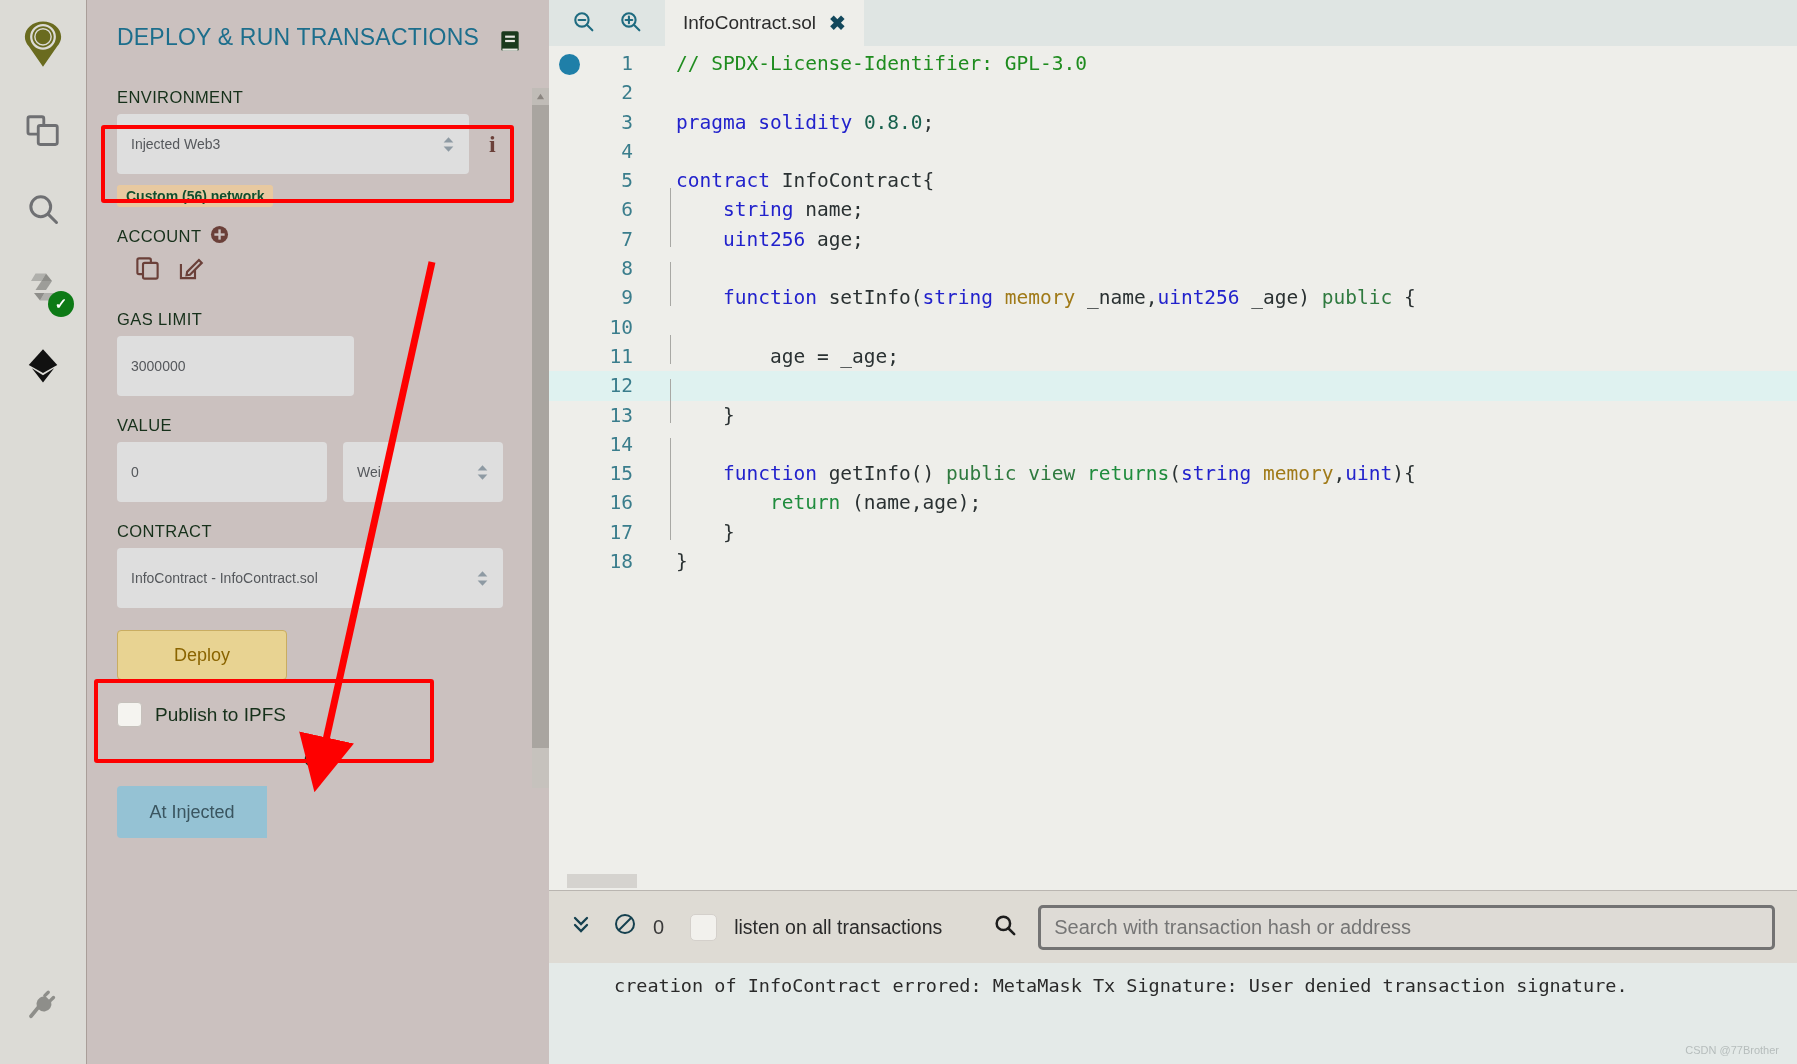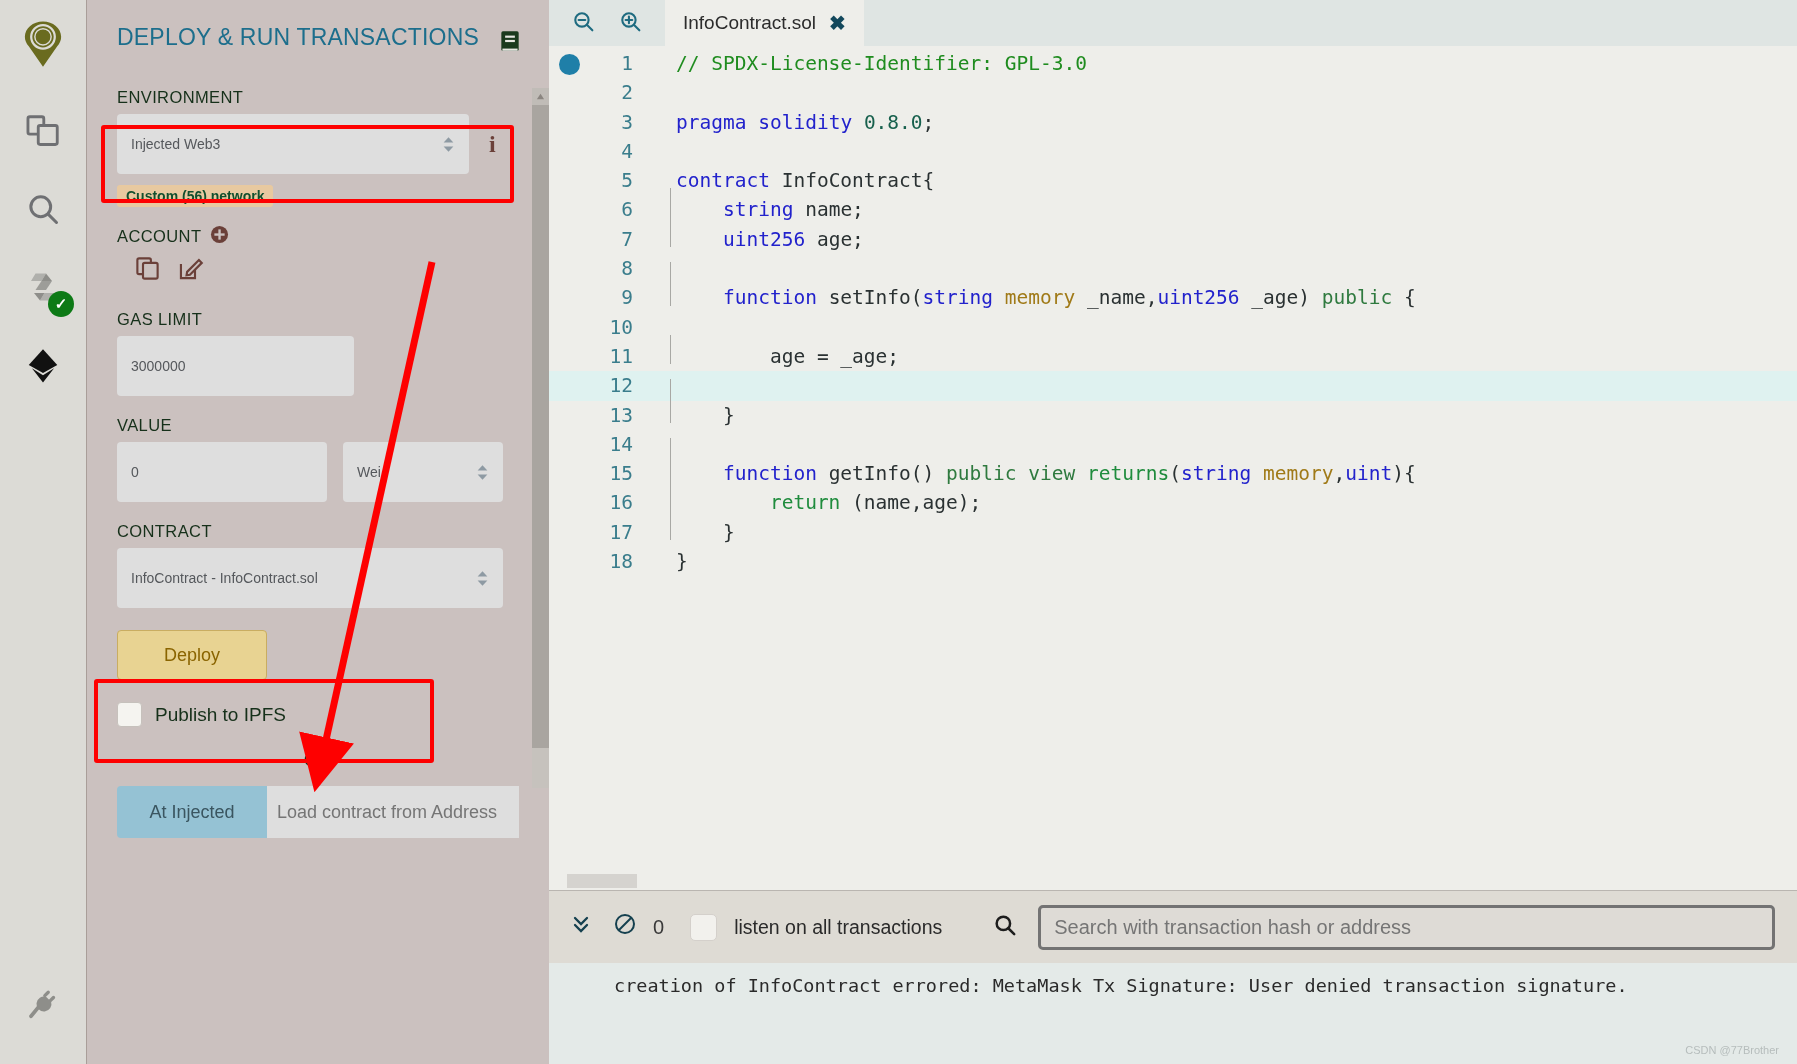--- a/index.html
+++ b/index.html
@@ -129,21 +129,21 @@
 
   .row2 { display: flex; gap: 16px; }
   .row2 .text-box.val { width: 210px; }
   .row2 .select-box.unit { width: 160px; }
 
   .deploy-btn {
     background: #e8d392;
     color: #8a6400;
     border: 1px solid #c9ad61;
     border-radius: 4px;
-    width: 150px; height: 50px;
+    width: 170px; height: 50px;
     font-size: 18px;
     display: flex; align-items: center; justify-content: center;
     cursor: pointer;
   }
   .ipfs-row { display: flex; align-items: center; gap: 13px; margin-top: 22px; }
   .checkbox {
     width: 25px; height: 25px;
     background: #f5f4f0;
     border: 1px solid #c6c1bc;
     border-radius: 4px;
@@ -500,21 +500,20 @@
 
       <div class="ipfs-row">
         <div class="checkbox"></div>
         <div class="ipfs-label">Publish to IPFS</div>
       </div>
 
       <div class="or-text">OR</div>
 
       <div class="ataddr-row">
         <div class="at-btn">At Injected</div>
-        <input class="at-input" placeholder="Load contract from Address" style="">
       </div>
     </div>
 
     <div class="panel-scrollbar">
       <div class="up">
         <svg viewBox="0 0 10 10" width="9" height="9">
             <path d="M5 2 L9 8 L1 8 Z" fill="#8a8580"></path>
           </svg>
       </div>
       <div class="thumb"></div>

